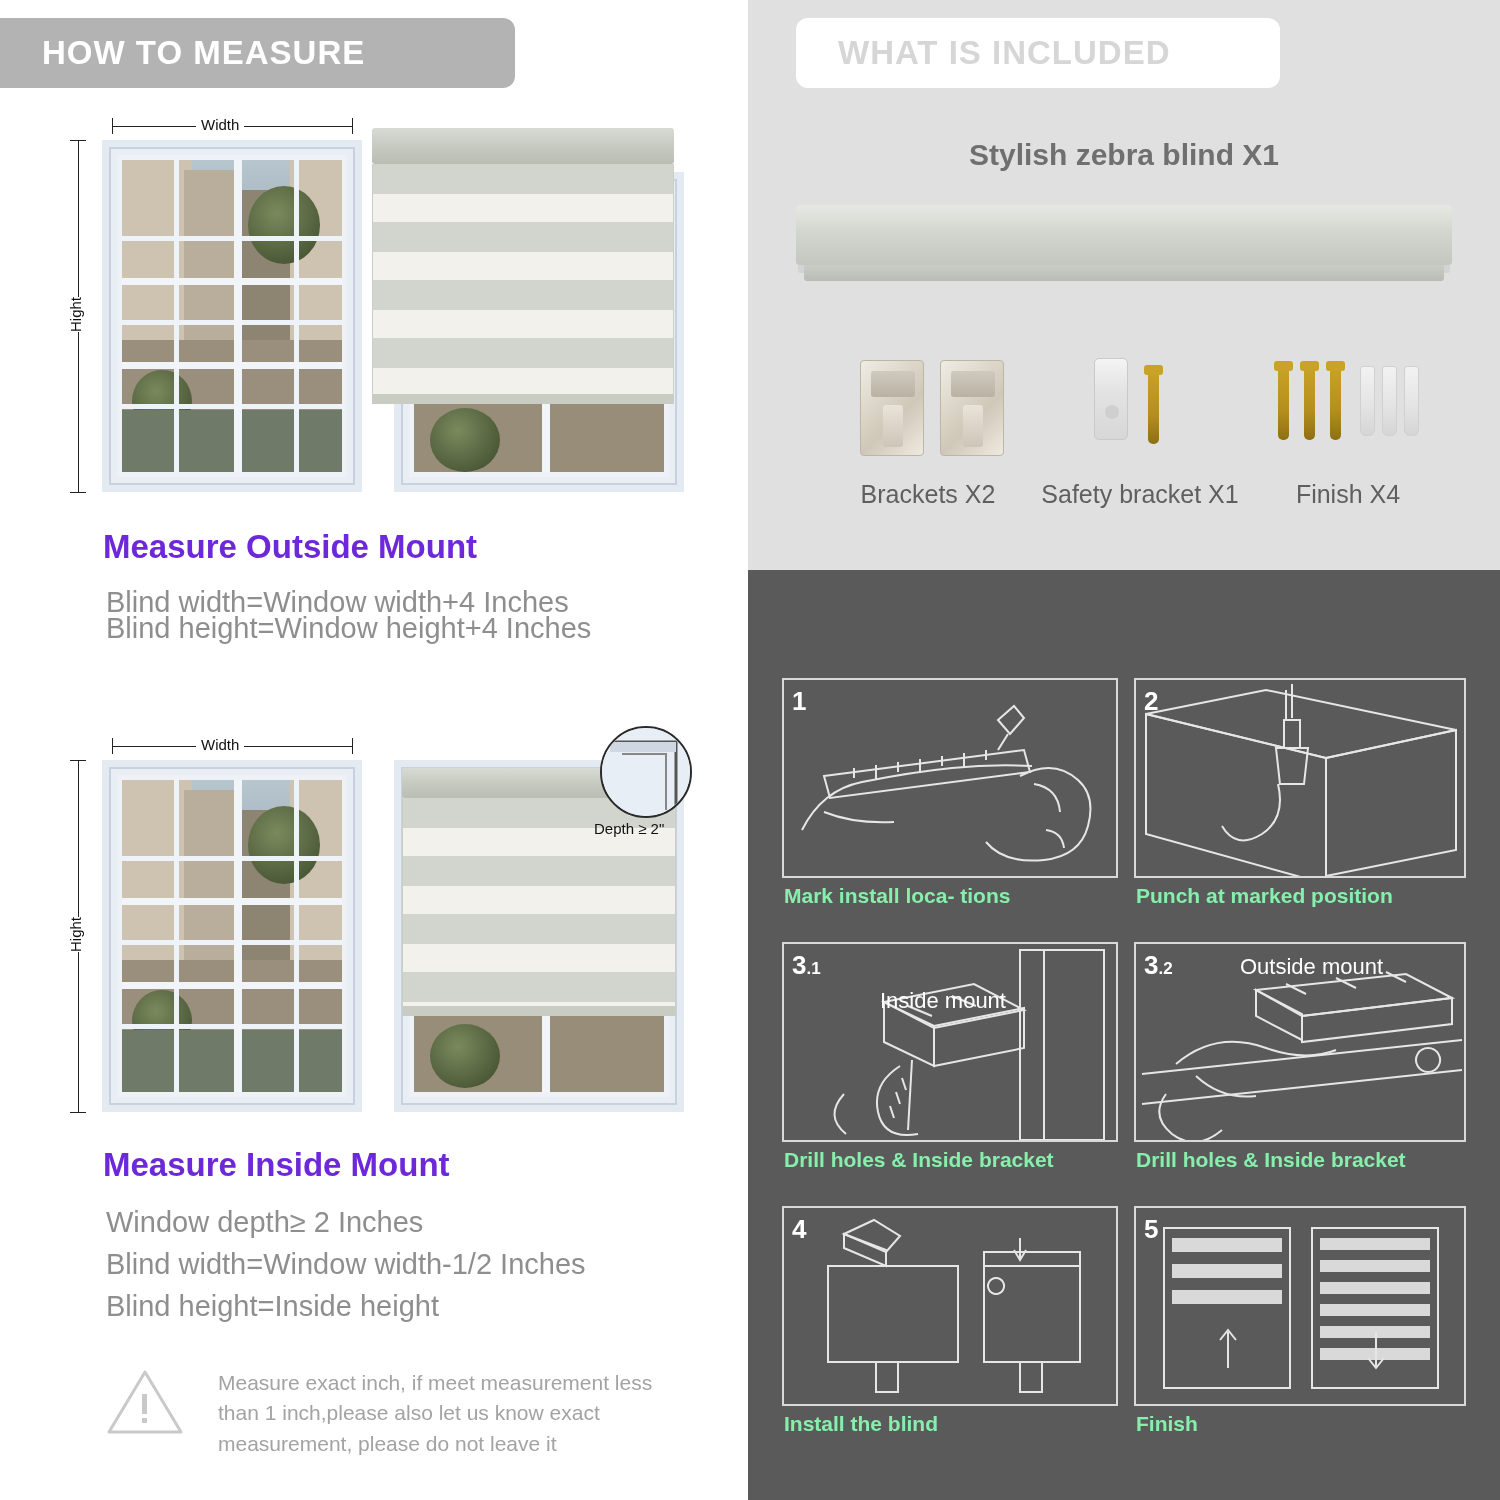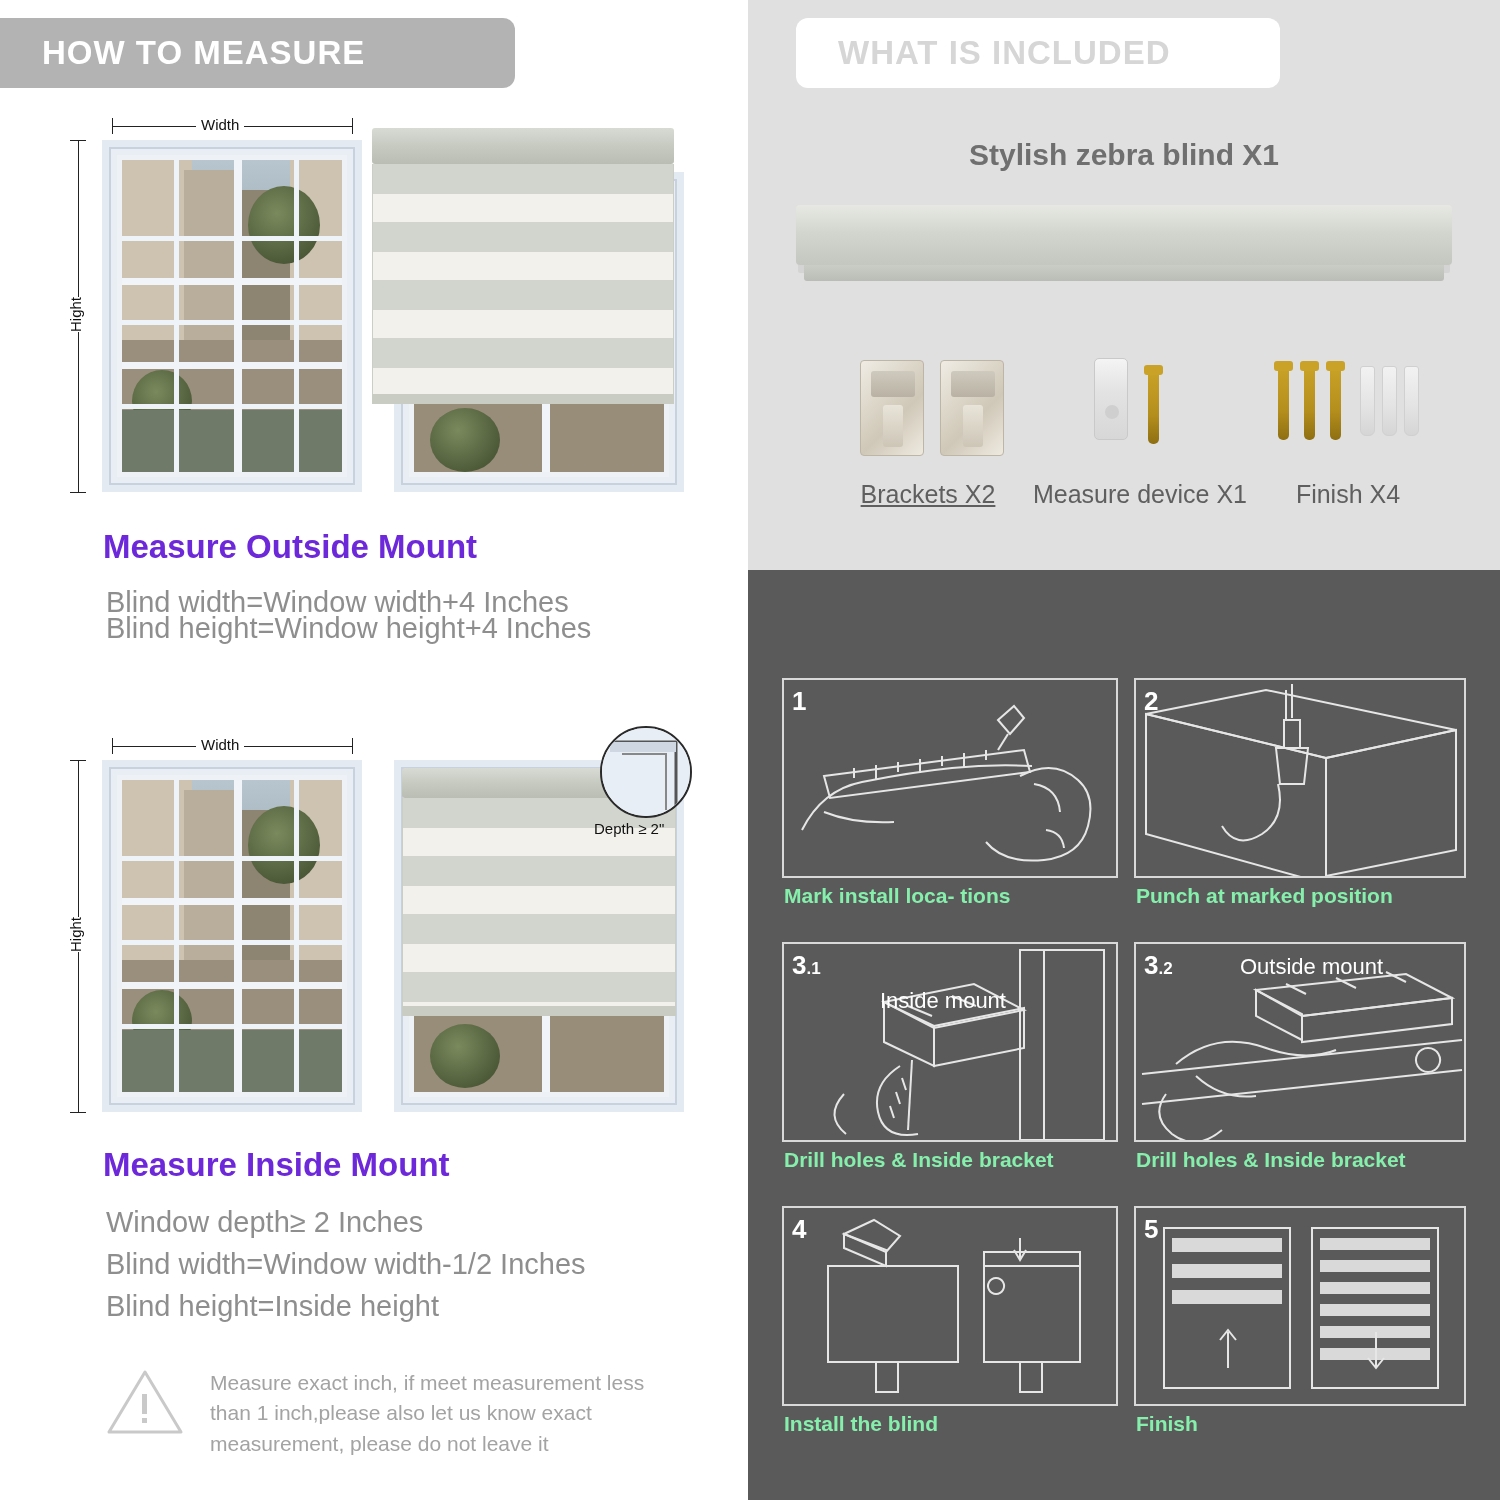--- a/index.html
+++ b/index.html
@@ -106,21 +106,21 @@
   .depth-callout {
     position:absolute; width:92px; height:92px; border-radius:50%;
     border:2px solid #2a2a2a; background:#eef2f7; overflow:hidden;
   }
   .depth-label {
     position:absolute; font-size:15px; color:#111;
   }
 
   .note {
     position:absolute; left:106px; width:560px;
-    display:flex; gap:26px; align-items:flex-start;
+    display:flex; gap:34px; align-items:flex-start;
   }
   .warn-tri {
     width:78px; height:68px; flex:0 0 78px; position:relative;
   }
   .note-text { font-size:21px; color:#a3a3a3; line-height:1.45; }
 
   
   .right-top {
     position:absolute; left:748px; top:0; width:752px; height:570px;
     background:#e0e0e0;
@@ -376,25 +376,25 @@
     <div class="badge-included">
       <span>WHAT IS INCLUDED</span>
     </div>
 
     <div class="included-title">Stylish zebra blind X1</div>
 
     <div class="blind-product"></div>
 
     <div class="bracket" style="left:112px; top:360px;"></div>
     <div class="bracket" style="left:192px; top:360px;"></div>
-    <div class="part-label" style="left:60px; width:240px;text-decoration:underline;">Brackets X2</div>
+    <div class="part-label" style="left:60px; width:240px;">Brackets X2</div>
 
     <div class="safety" style="left:346px; top:358px;"></div>
     <div class="screw head" style="left:400px; top:370px;"></div>
-    <div class="part-label" style="left:262px; width:260px;">Measure device X1</div>
+    <div class="part-label" style="left:262px; width:260px;">Safety bracket X1</div>
 
     <div class="screw head" style="left:530px; top:366px;"></div>
     <div class="screw head" style="left:556px; top:366px;"></div>
     <div class="screw head" style="left:582px; top:366px;"></div>
     <div class="anchor" style="left:612px; top:366px;"></div>
     <div class="anchor" style="left:634px; top:366px;"></div>
     <div class="anchor" style="left:656px; top:366px;"></div>
     <div class="part-label" style="left:480px; width:240px;">Finish X4</div>
   </div>
 

